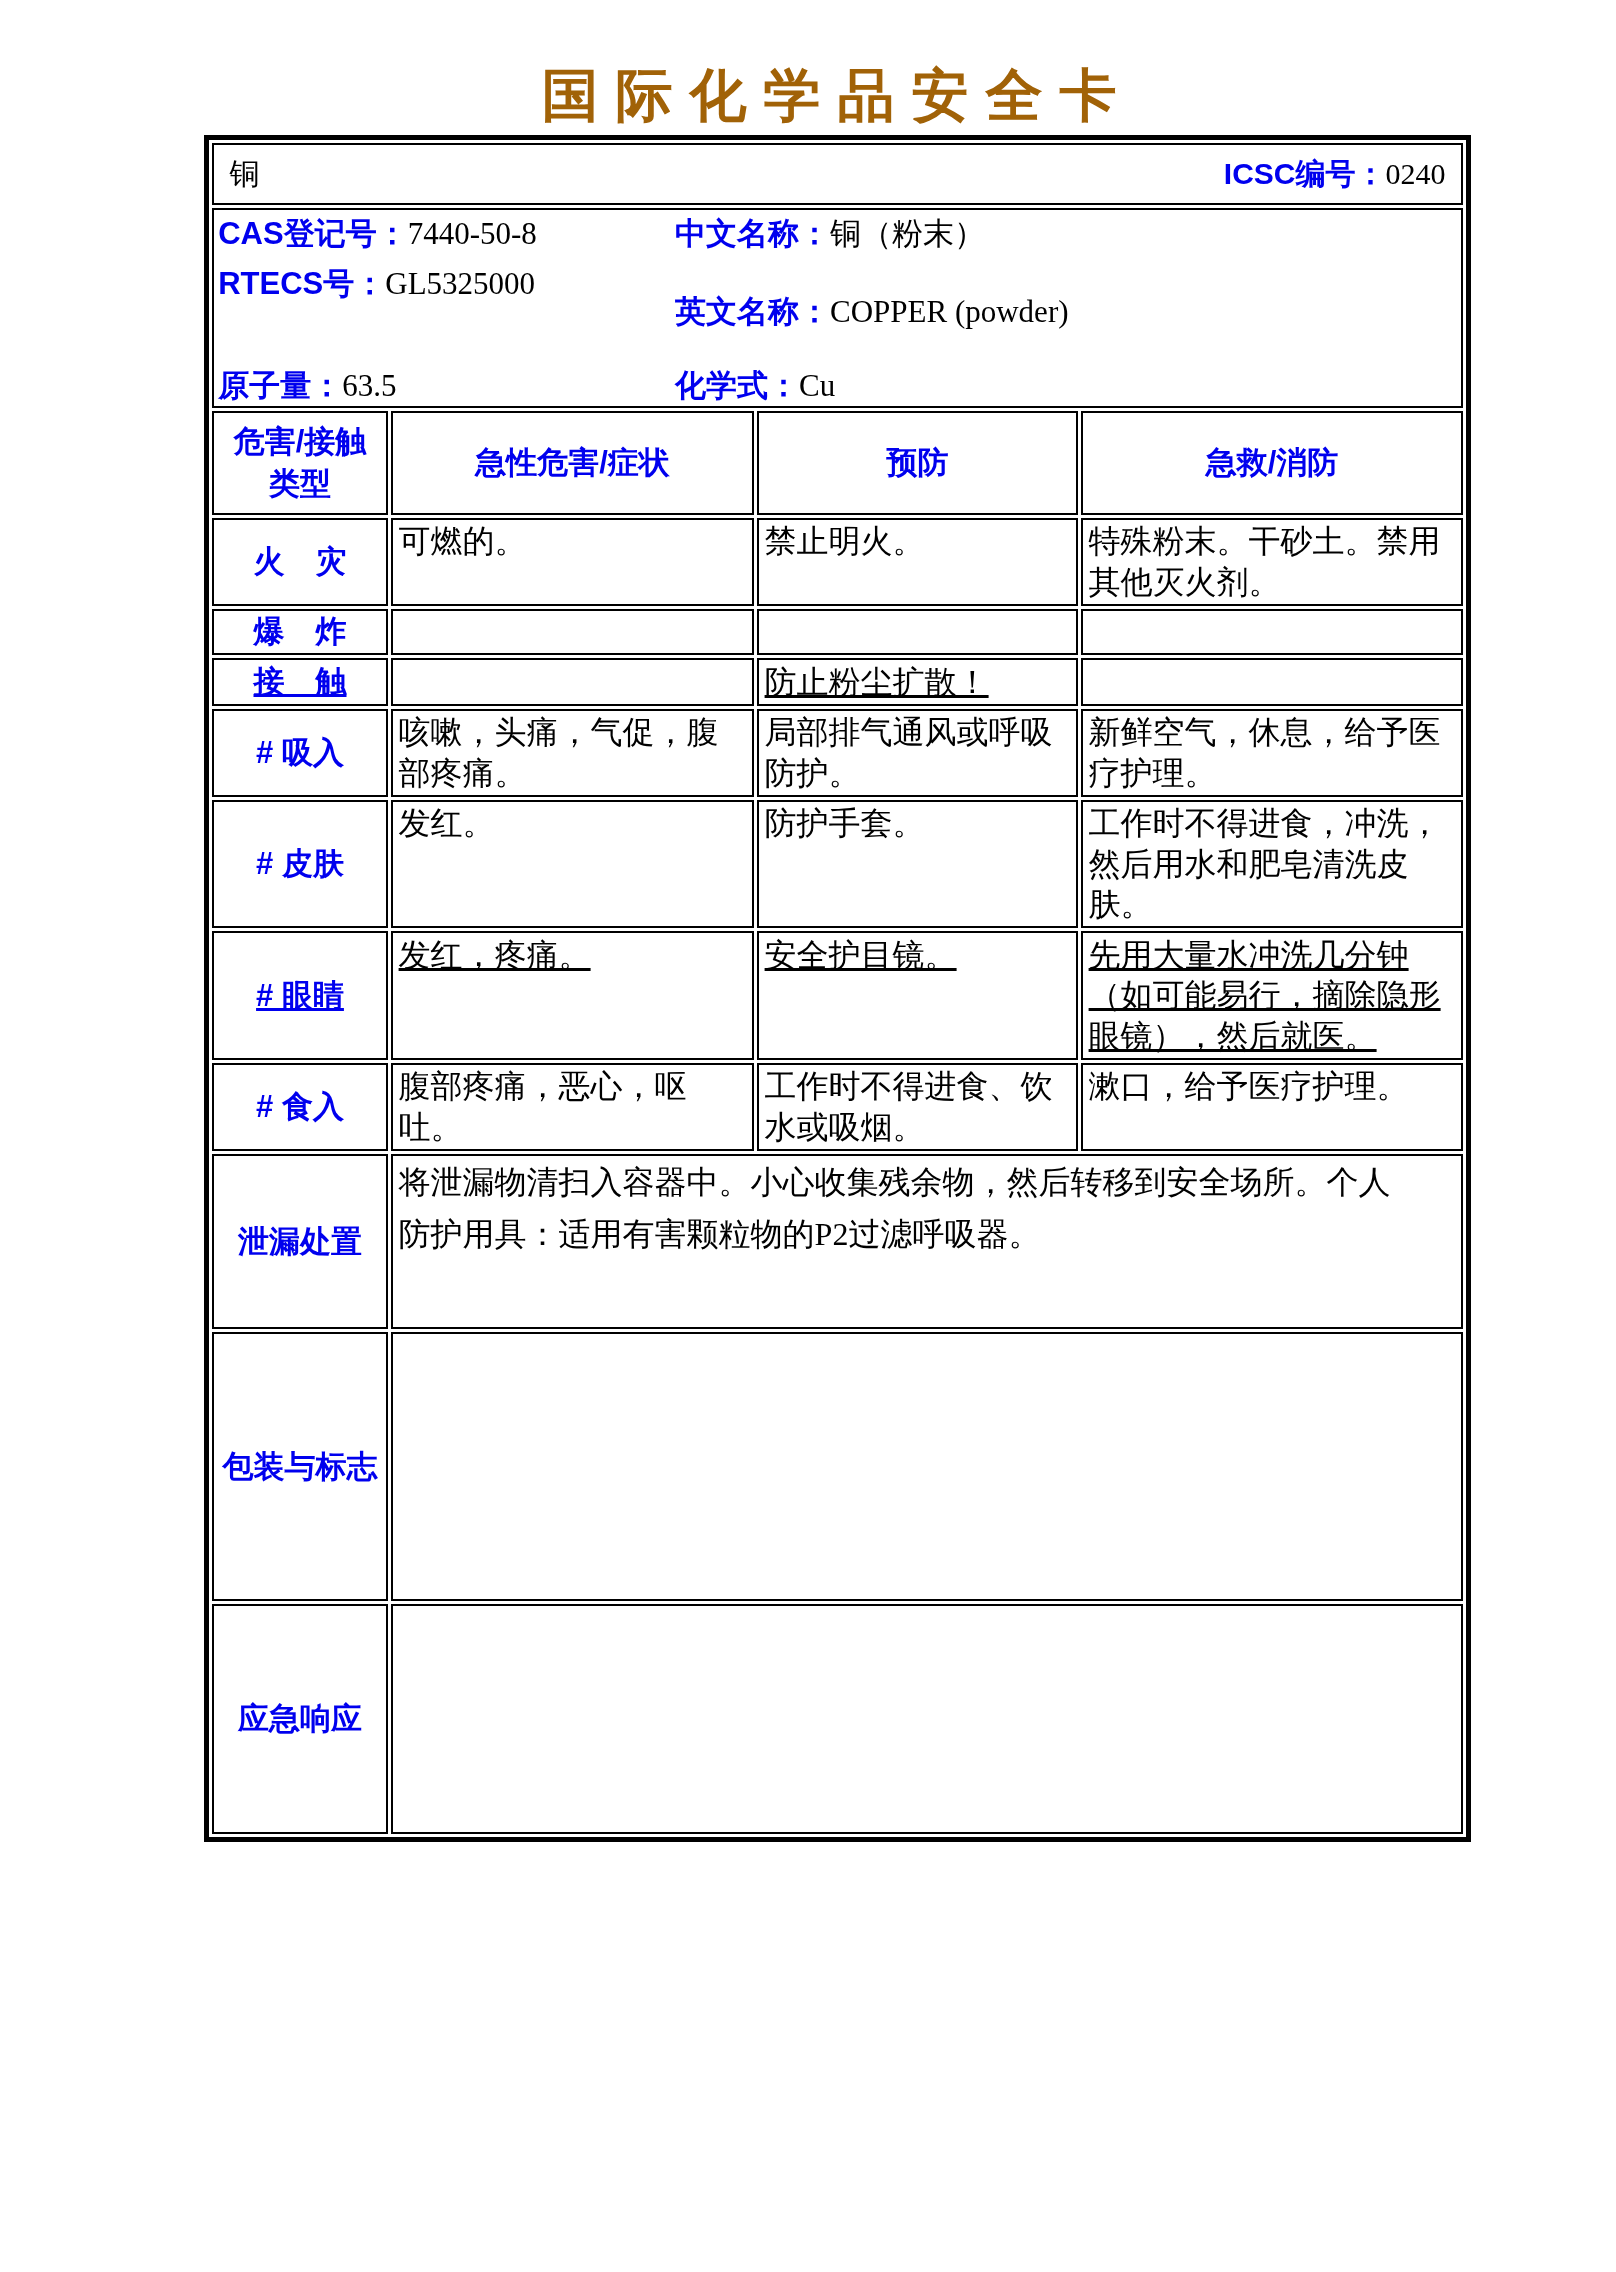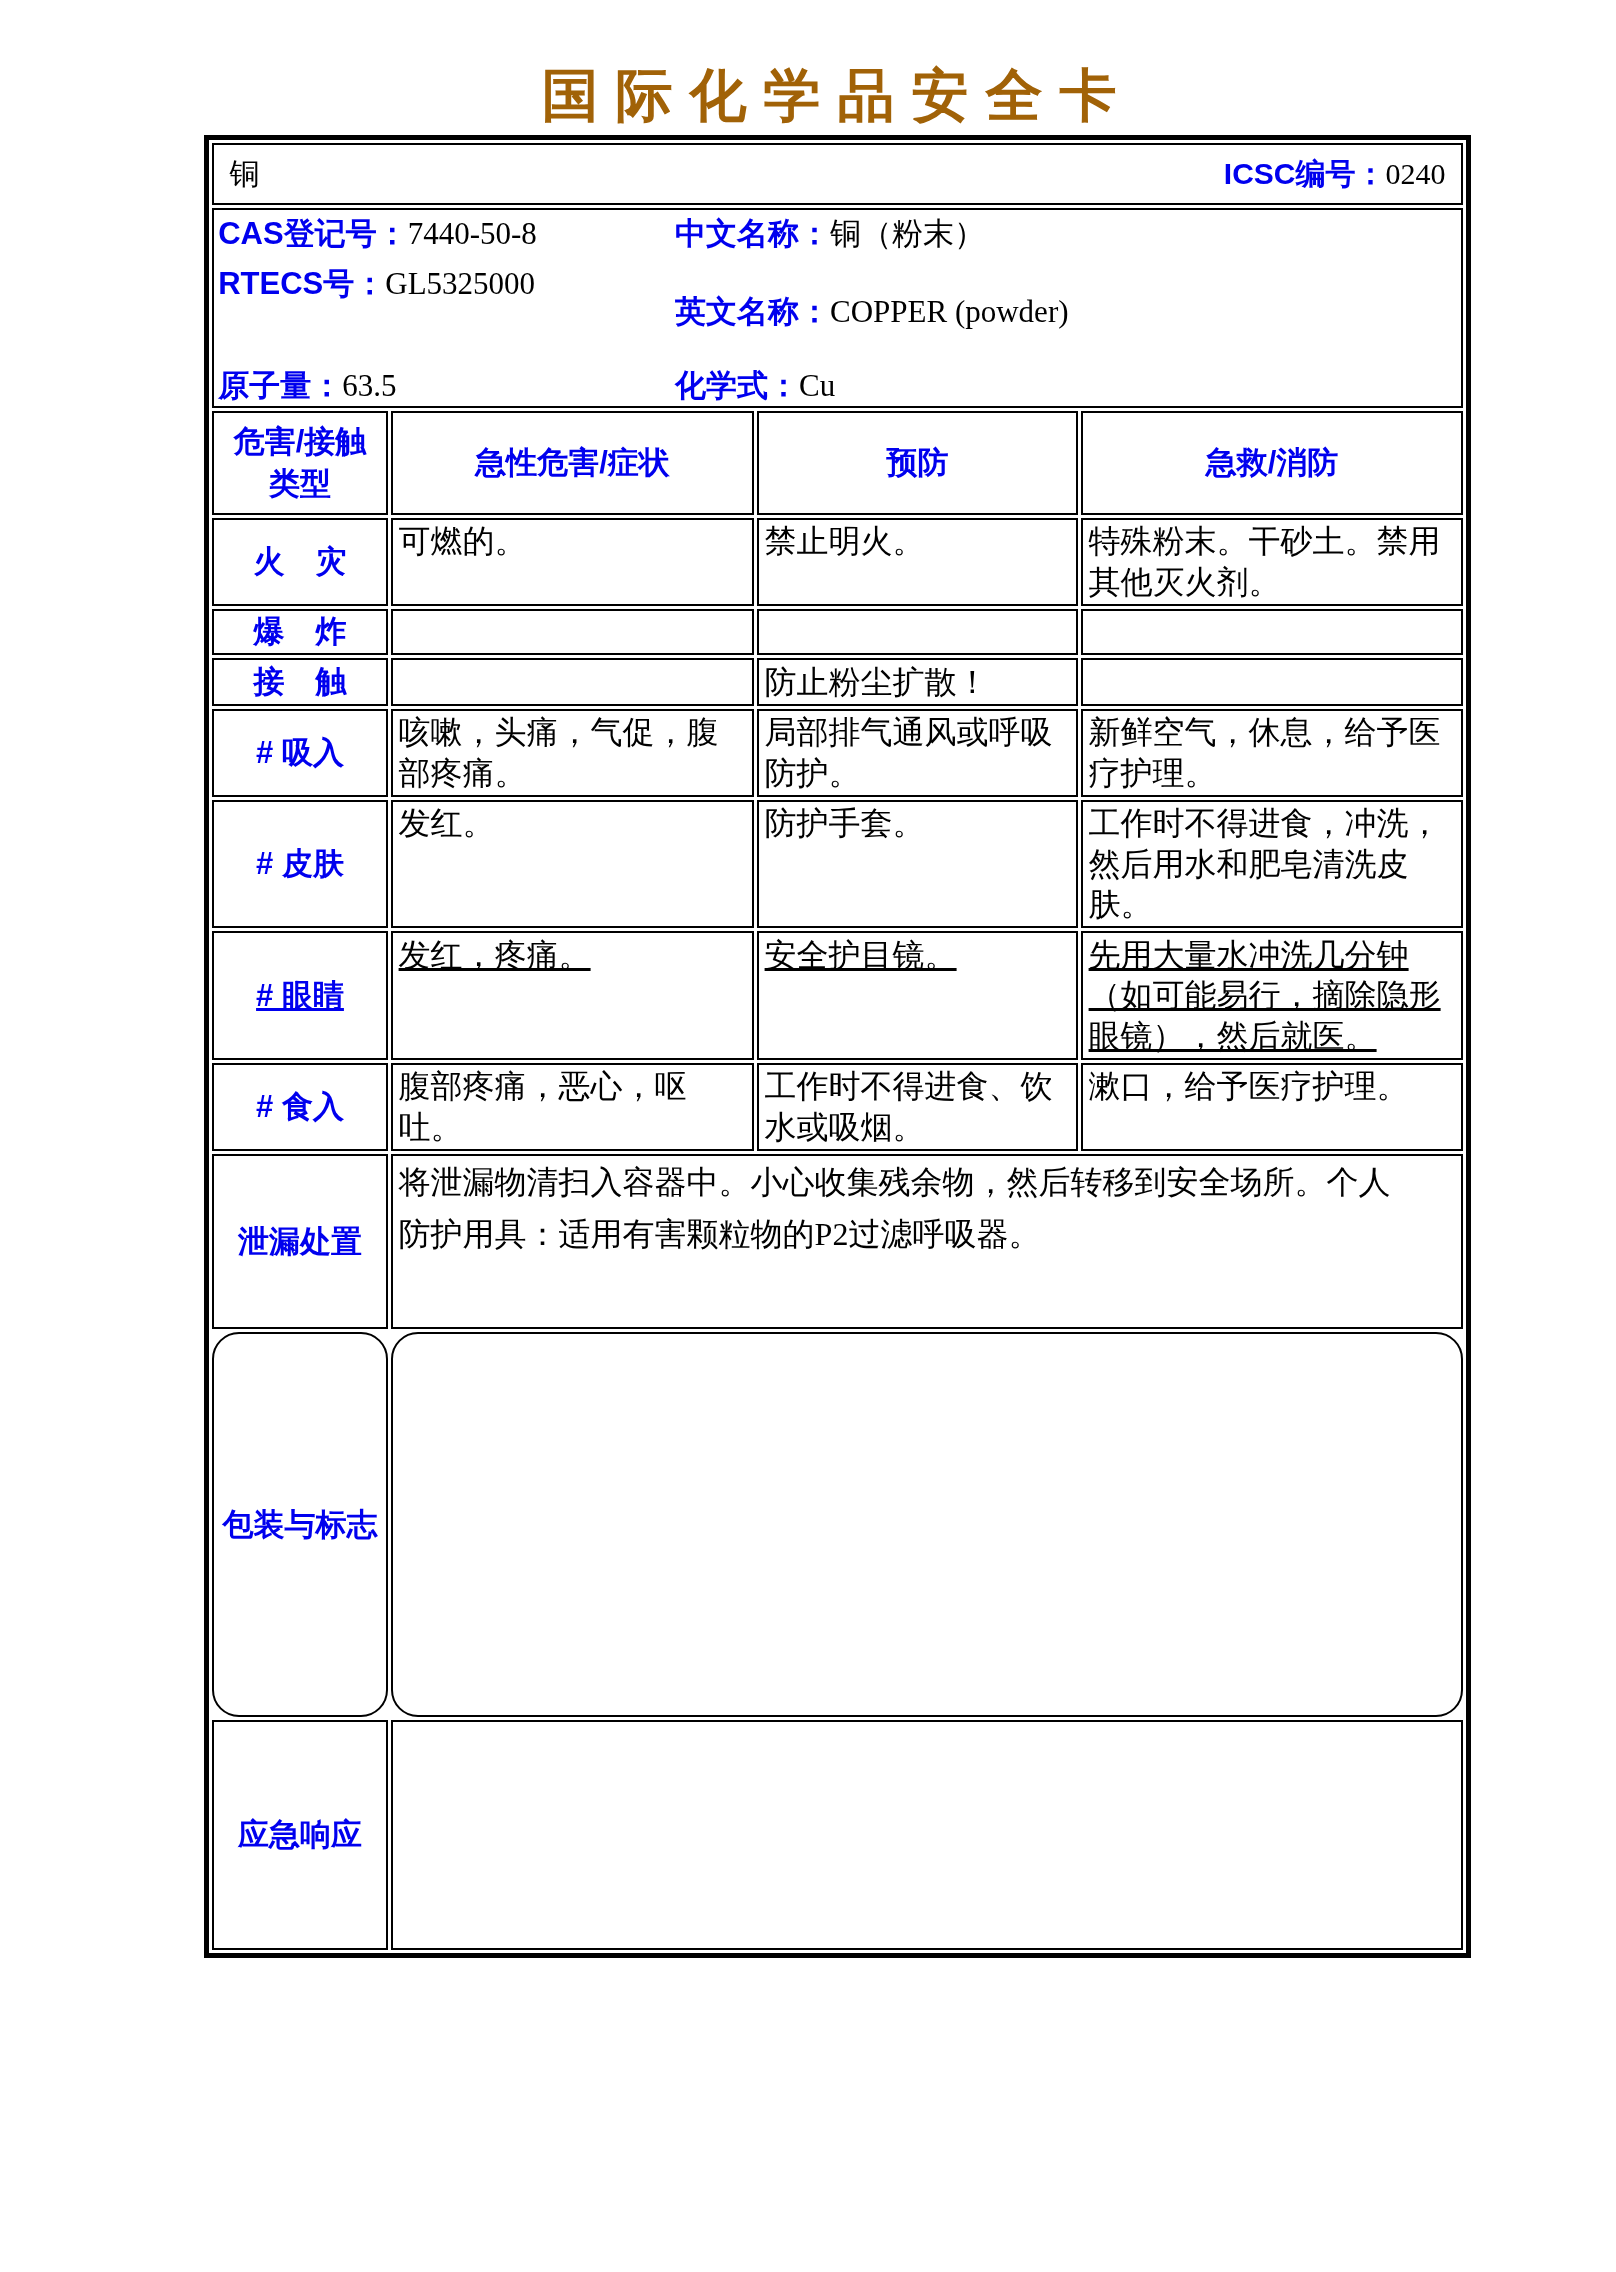--- a/index.html
+++ b/index.html
@@ -44,27 +44,27 @@
     padding: 1.4px 5.6px;
     overflow: hidden;
     word-break: break-word;
   }
   
   .rA td { height: 62px; }
   .rB td { height: 200px; }
   .rC td { height: 104px; }
   .rD td { height: 76px; }
   .rE td { height: 45px; }
-  .rF td { height: 45px; }
+  .rF td { height: 45px; text-decoration: underline; }
   .rG td { height: 77px; }
   .rH td { height: 116px; }
   .rI td { height: 121px; text-decoration: underline; }
   .rJ td { height: 79px; }
   .rK td { height: 175px; }
-  .rL td { height: 385px; border-radius: 27px; }
+  .rL td { height: 269px; }
   .rM td { height: 230px; margin-left: 8px; }
   .rN td { height: 94px; }
 
   .blue {
     color: #0000ee;
     font-family: "Liberation Sans", sans-serif;
     font-weight: bold;
   }
   .label-cell {
     vertical-align: middle;

